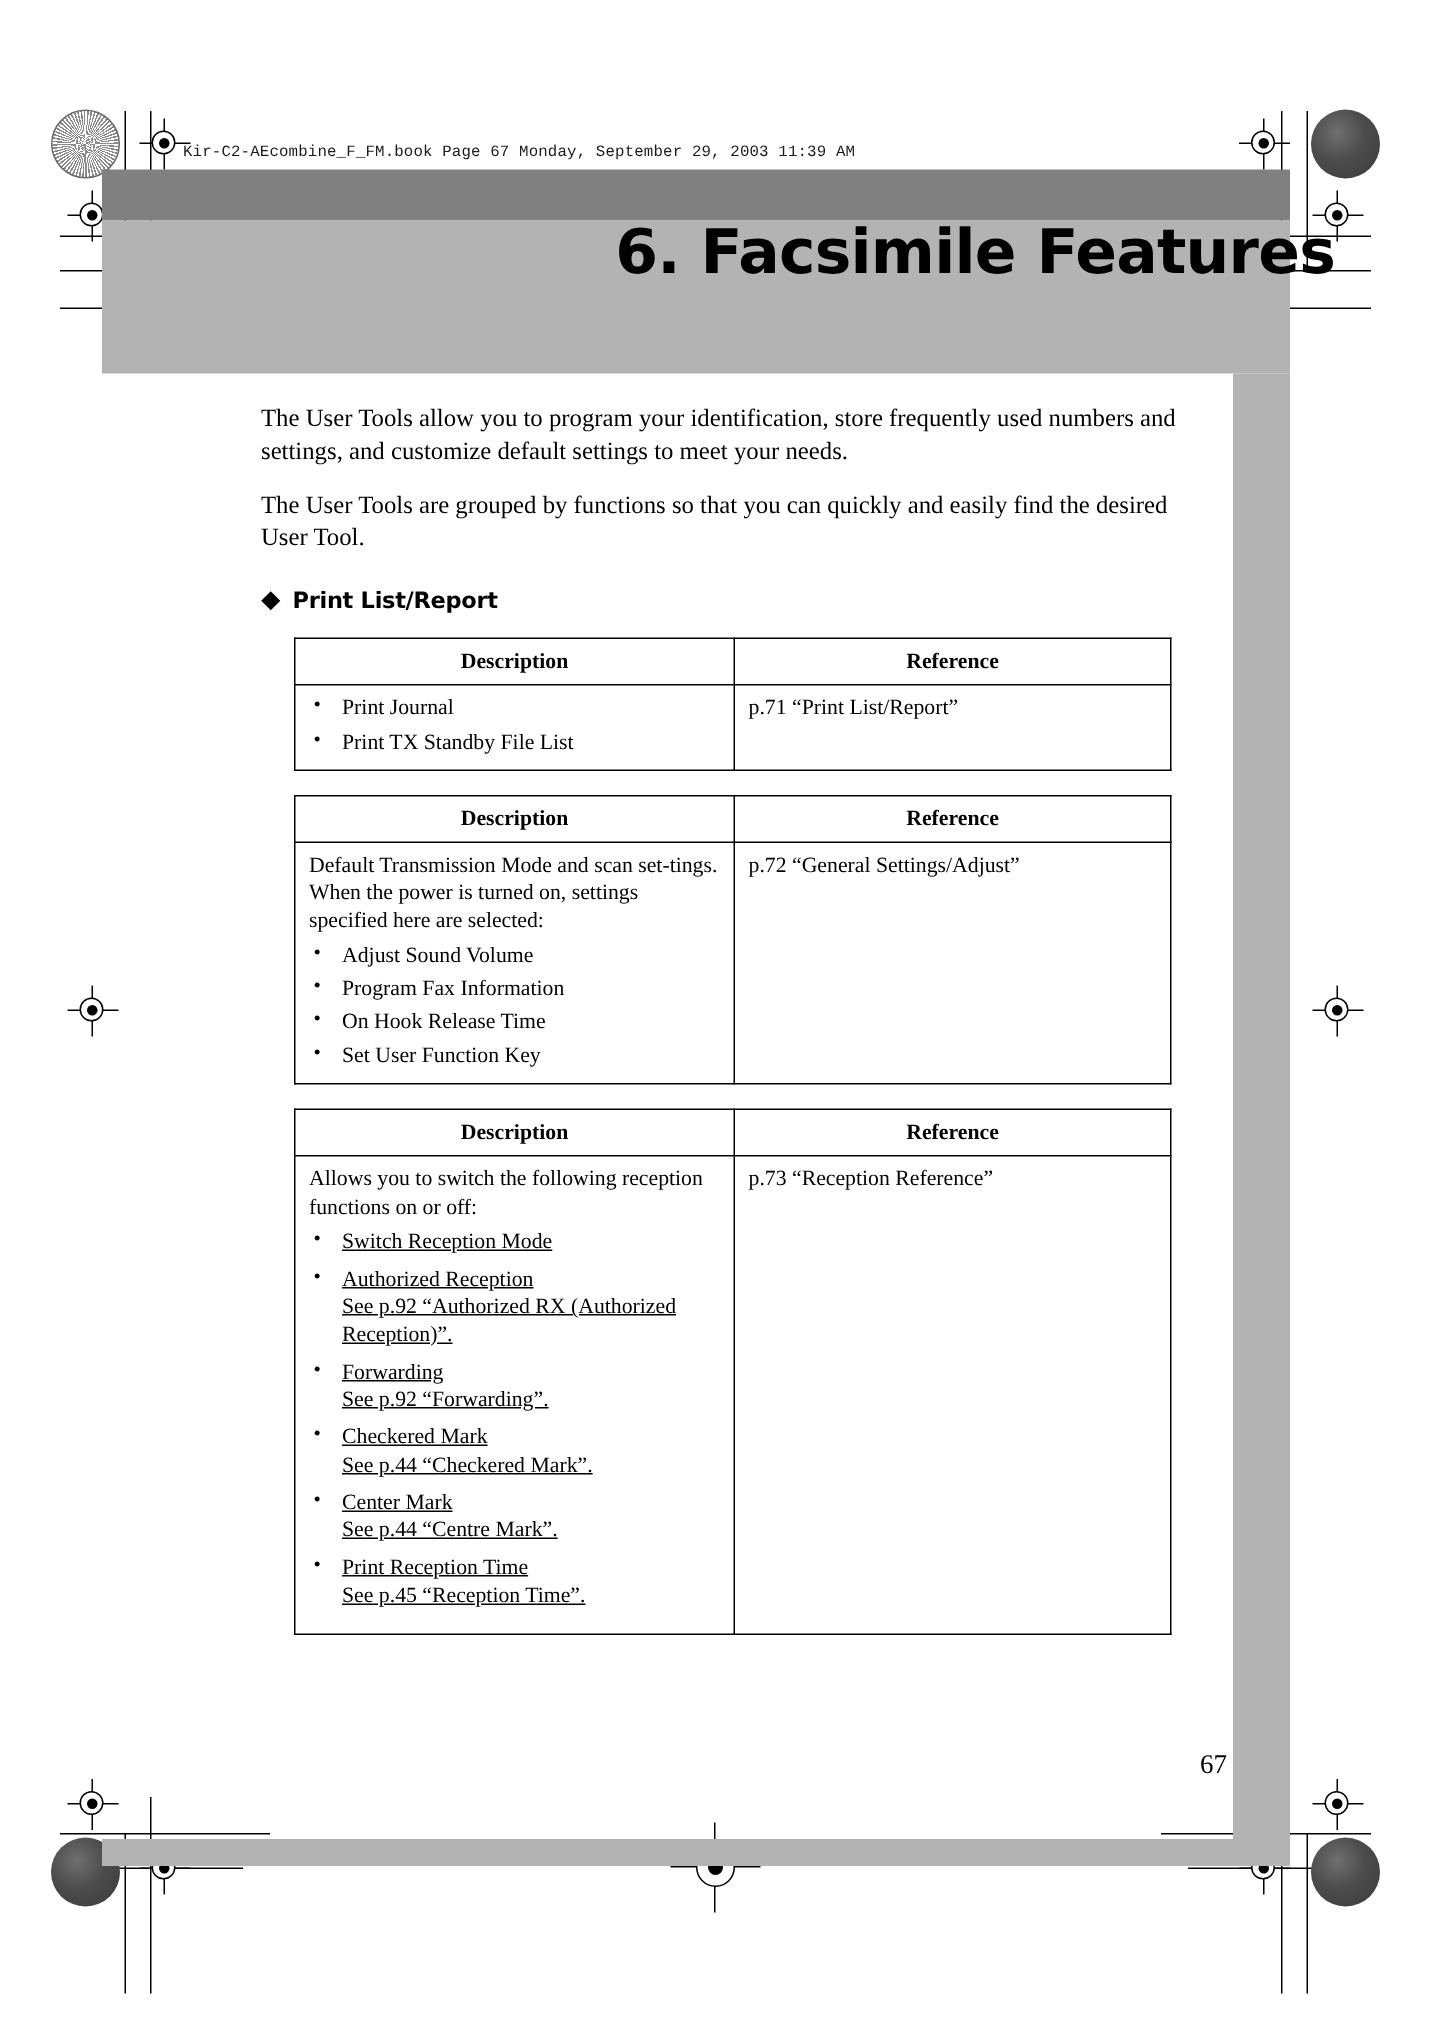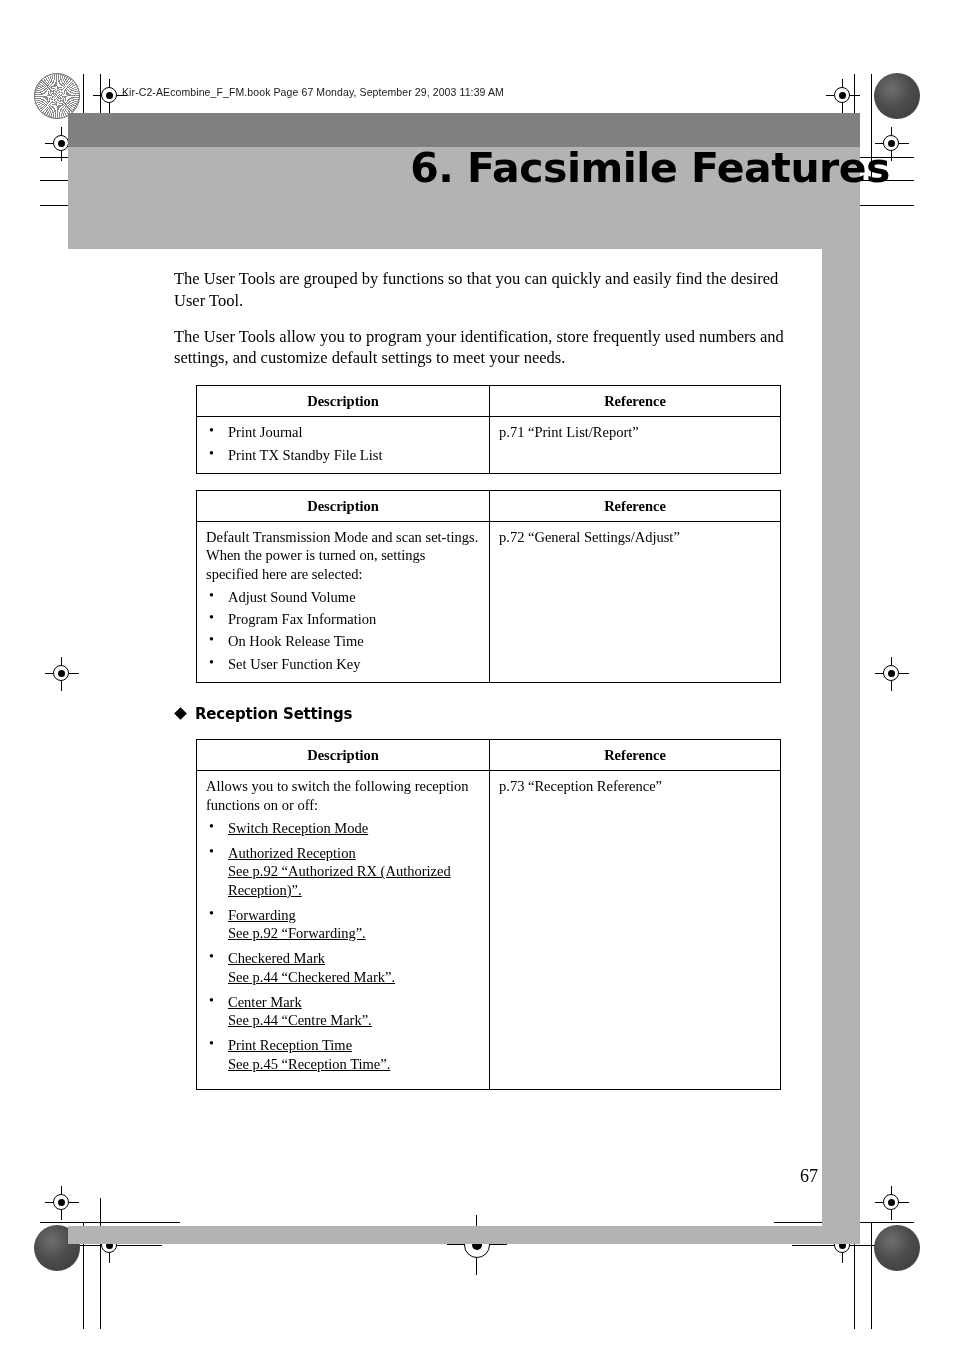--- a/index.html
+++ b/index.html
@@ -73,22 +73,22 @@
 
   
   .header-strip {
     position: absolute;
     left: 68px; top: 113px;
     width: 792px; height: 34px;
     background: #808080;
   }
   .filebar {
     position: absolute;
-    left: 122px; top: 86px;
-    font-family: Liberation Sans, sans-serif;
+    left: 122px; top: 96px;
+    font-family: Liberation Mono, monospace;
     font-size: 10.5px;
     color: #1a1a1a;
     letter-spacing: 0.1px;
     white-space: nowrap;
   }
 
   .chapter-banner {
     position: absolute;
     left: 68px; top: 147px;
     width: 792px; height: 102px;
@@ -345,23 +345,27 @@
 
 <div class="chapter-banner"></div>
 <div class="chapter-title">6. Facsimile Features</div>
 
 <div class="right-margin"></div>
 <div class="bottom-margin"></div>
 
 <div class="content">
 
 
+  <p class="para">The User Tools allow you to program your identification, store frequently used numbers and settings, and customize default settings to meet your needs.</p>
   <p class="para">The User Tools are grouped by functions so that you can quickly and easily find the desired User Tool.</p>
-  <p class="para">The User Tools allow you to program your identification, store frequently used numbers and settings, and customize default settings to meet your needs.</p>
-
+
+  <div class="subhead">
+    <span class="diamond"></span>
+    <span class="label">Print List/Report</span>
+  </div>
   <table class="fn">
     <colgroup>
         <col class="desc">
         <col class="ref">
       </colgroup>
     <thead>
       <tr>
         <th>Description</th>
         <th>Reference</th>
       </tr>
@@ -399,24 +403,20 @@
             <li><span>Program Fax Information</span></li>
             <li><span>On Hook Release Time</span></li>
             <li><span>Set User Function Key</span></li>
           </ul>
         </td>
         <td>p.72 “General Settings/Adjust”</td>
       </tr>
     </tbody>
   </table>
 
-  <div class="subhead">
-    <span class="diamond"></span>
-    <span class="label">Reception Settings</span>
-  </div>
   <table class="fn">
     <colgroup>
         <col class="desc">
         <col class="ref">
       </colgroup>
     <thead>
       <tr>
         <th>Description</th>
         <th>Reference</th>
       </tr>

